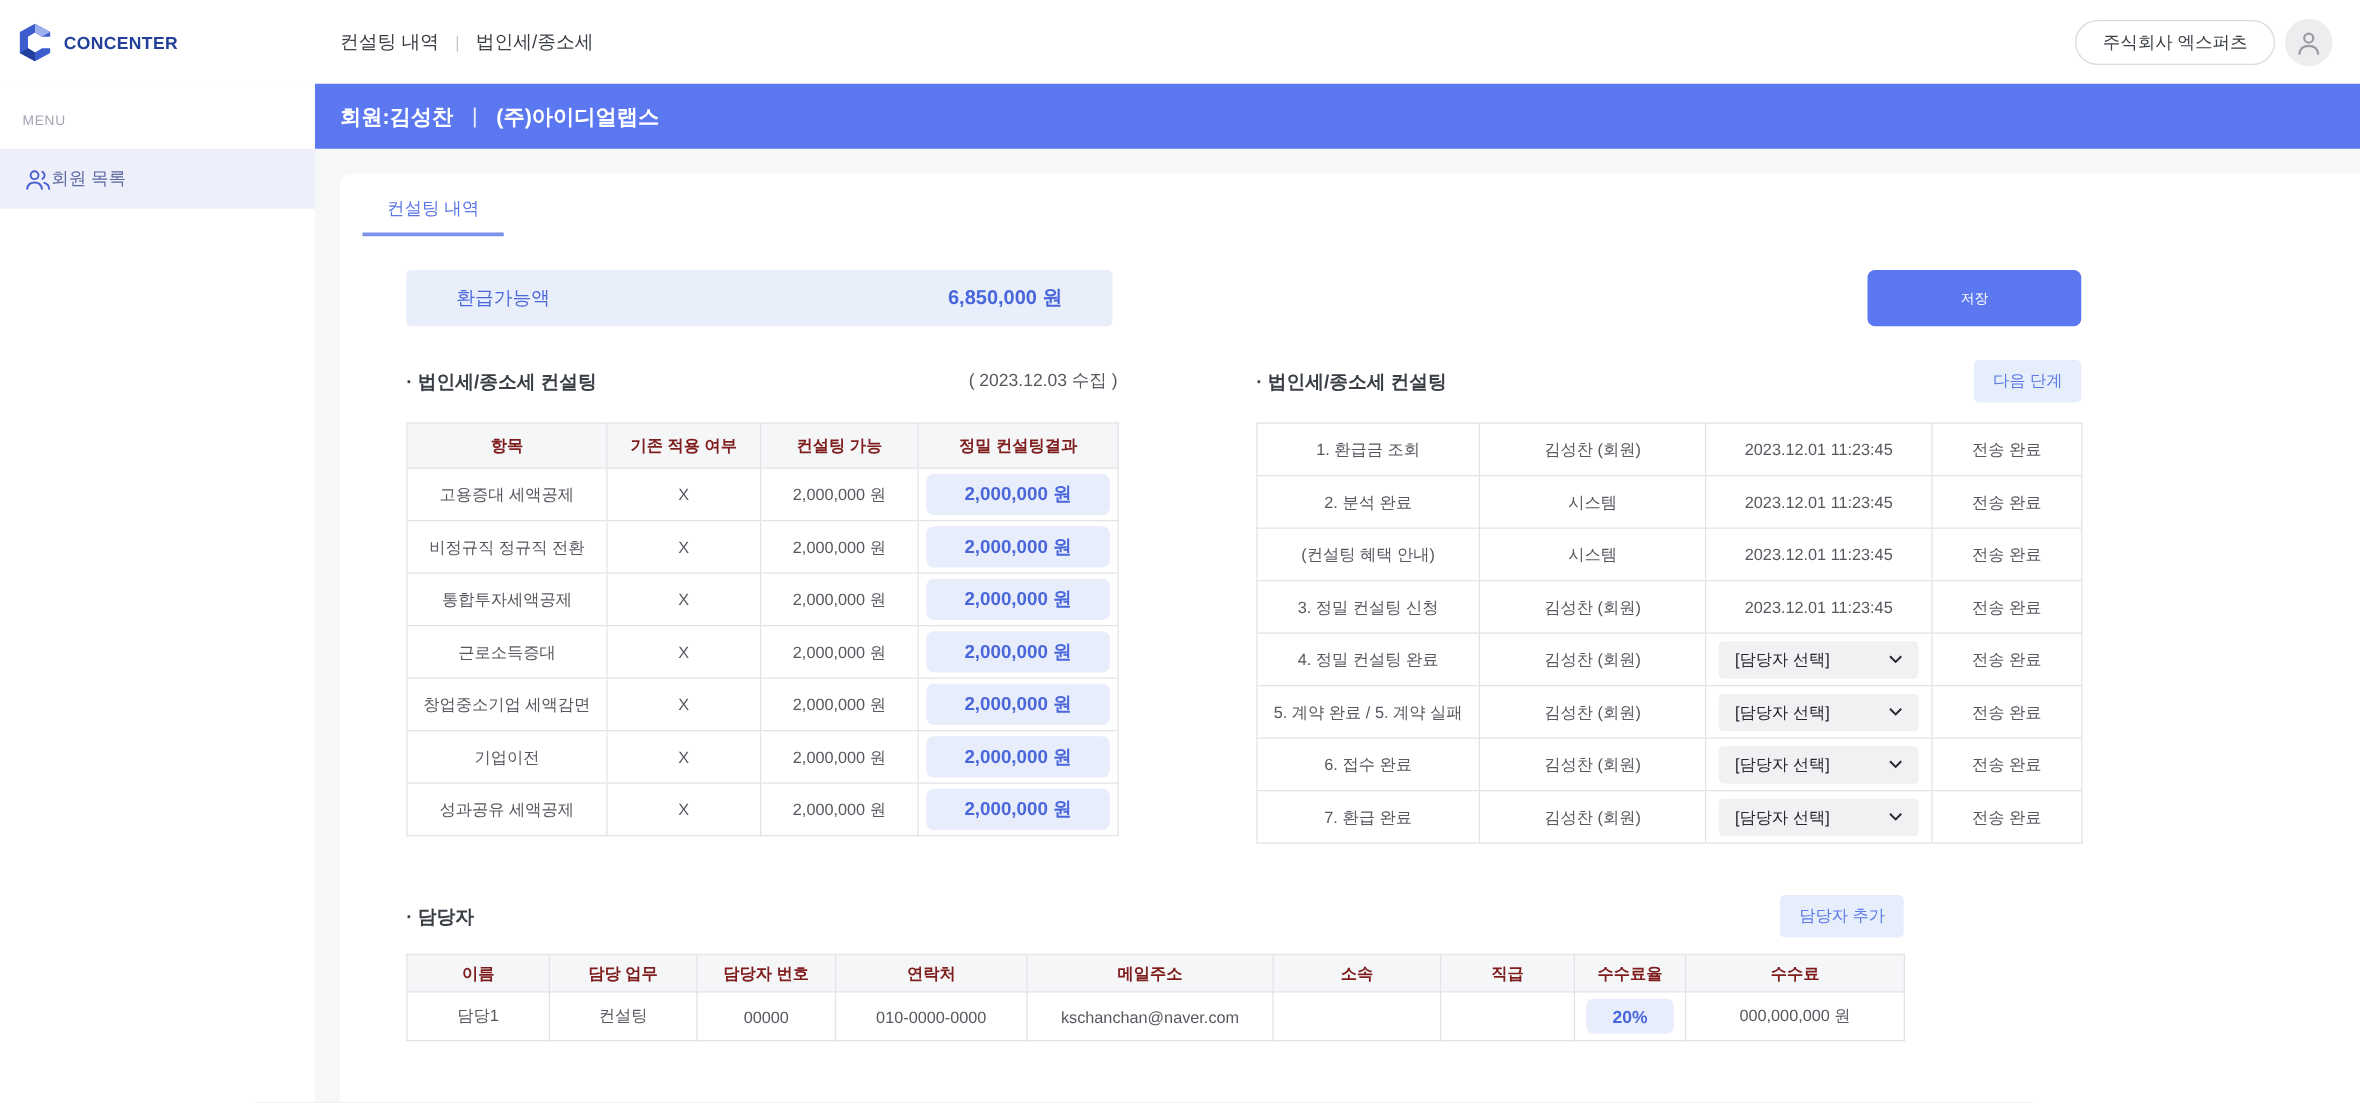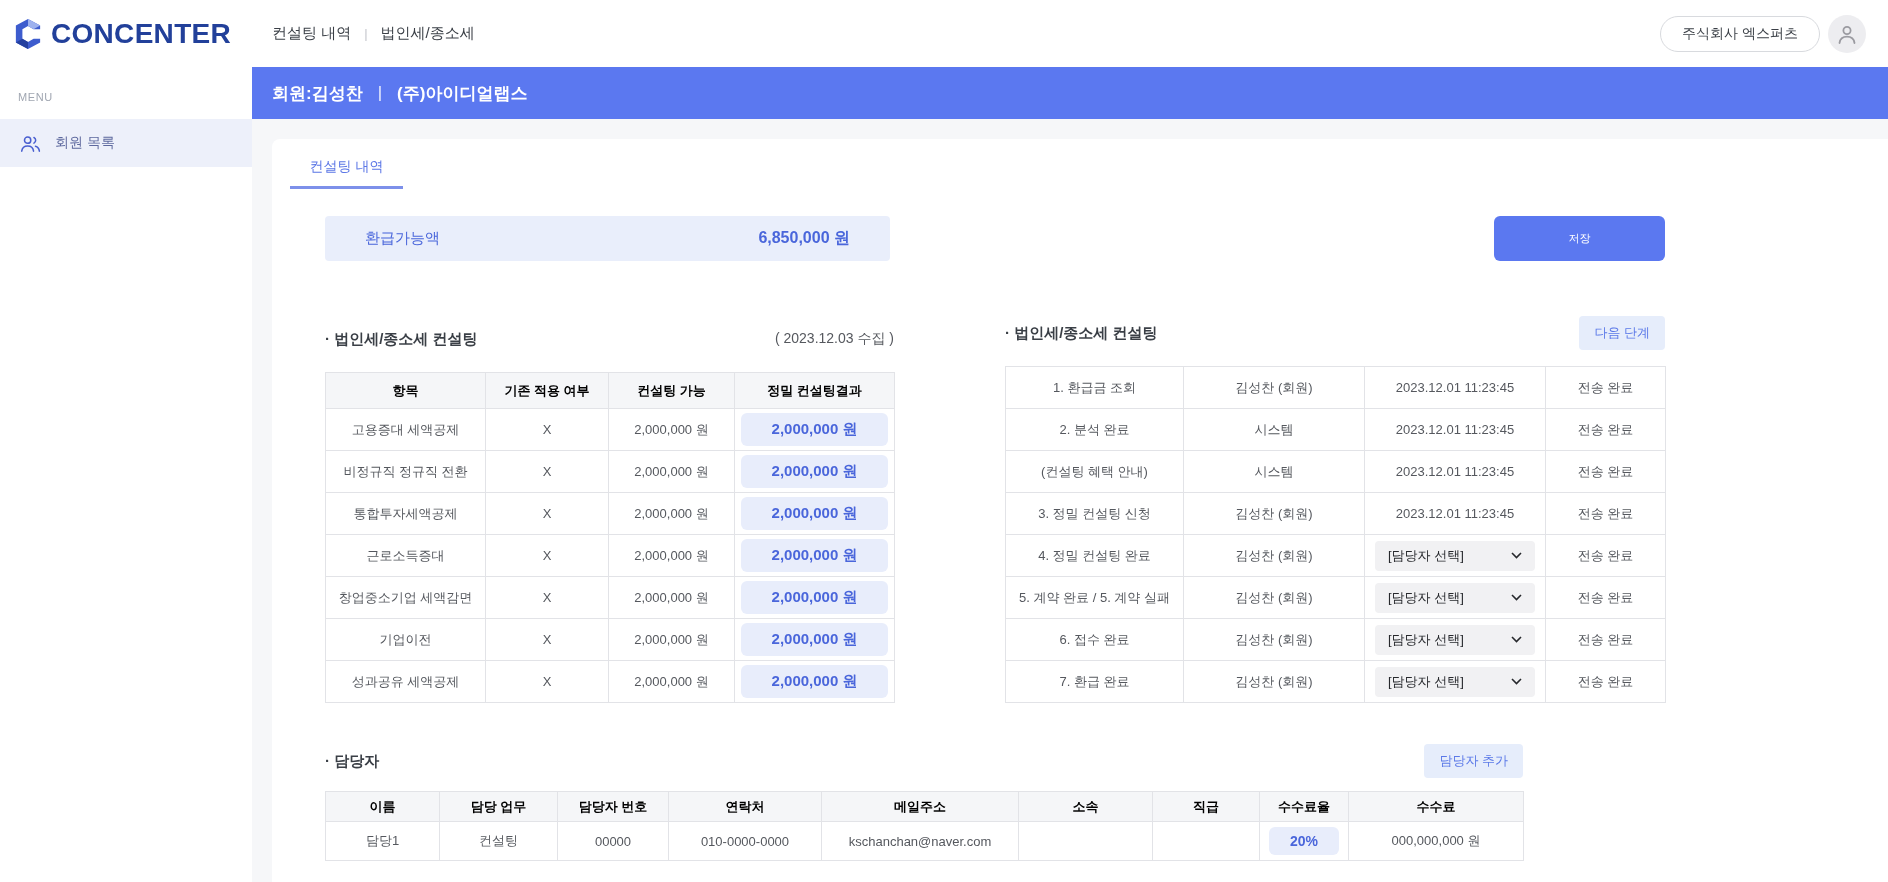--- a/index.html
+++ b/index.html
@@ -1,58 +1,58 @@
 <!DOCTYPE html>
 <html><head>
 <meta charset="utf-8">
 <style>
   html,body{margin:0;padding:0;background:#e9eaee;}
   .page{width:1888px;height:882px;overflow:hidden;background:#F6F7F9;position:relative;
         font-family:"Liberation Sans","DejaVu Sans",sans-serif;-webkit-font-smoothing:antialiased;}
   
   .topbar{height:67px;background:#fff;display:flex;align-items:center;}
   .logo{width:252px;box-sizing:border-box;padding-left:14px;display:flex;align-items:center;gap:9px;flex-shrink:0;}
-  .logo-text{font-size:28px;font-weight:800;color:#22409A;letter-spacing:.3px;}
+  .logo-text{font-size:14px;font-weight:800;color:#22409A;letter-spacing:.3px;}
   .breadcrumb{margin-left:20px;display:flex;align-items:center;gap:13px;font-size:15px;color:#3a3f46;}
   .crumb-sep{color:#c4c7cd;font-size:13px;}
   .topbar-right{margin-left:auto;display:flex;align-items:center;gap:8px;padding-right:22px;}
   .company-pill{border:1px solid #d8dade;border-radius:999px;padding:8px 21px;font-size:14px;color:#3a3f46;background:#fff;cursor:pointer;}
   .avatar{width:38px;height:38px;border-radius:50%;background:#ededf0;display:flex;align-items:center;justify-content:center;cursor:pointer;}
   
   .body{display:flex;height:815px;}
   .sidebar{width:252px;background:#fff;flex-shrink:0;}
   .menu-label{padding:24px 0 16px 18px;font-size:11px;color:#A0A6B1;letter-spacing:.6px;}
-  .sidebar-item{height:48px;display:flex;align-items:center;gap:14px;padding-left:20px;background:#EDF0FA;color:#5D689E;font-size:14px;cursor:pointer;}
+  .sidebar-item{height:48px;display:flex;align-items:center;gap:0;padding-left:20px;background:#EDF0FA;color:#5D689E;font-size:14px;cursor:pointer;}
   .main{flex:1;display:flex;flex-direction:column;min-width:0;background:#F6F7F9;}
   .member-bar{height:52px;background:#5B78F0;display:flex;align-items:center;padding-left:20px;color:#fff;font-size:17px;font-weight:700;gap:15px;flex-shrink:0;}
   .member-sep{font-weight:400;opacity:.9;}
   .content{flex:1;padding:20px 0 0 20px;min-height:0;}
   .card{background:#fff;border-radius:8px 0 0 0;height:100%;box-sizing:border-box;padding:12px 0 0 18px;}
   
   .tab{display:inline-block;min-width:113px;box-sizing:border-box;text-align:center;padding:7px 16px 10px;
        font-size:14px;color:#5C77E6;border-bottom:3px solid #7D90EA;cursor:pointer;}
   .inner{padding-left:35px;width:1340px;}
   
   .refund-row{display:flex;align-items:center;margin-top:27px;}
   .refund-box{width:565px;height:45px;background:#E9EEFB;border-radius:4px;box-sizing:border-box;
               display:flex;align-items:center;justify-content:space-between;padding:0 40px;}
   .refund-label{color:#4A66DB;font-weight:400;font-size:15px;}
   .refund-amount{color:#4A66DB;font-weight:700;font-size:16px;}
   .save-btn{margin-left:auto;width:171px;height:45px;background:#5B78F0;color:#fff;border:none;border-radius:6px;font-size:11px;cursor:pointer;}
   
-  .panels{display:flex;gap:111px;margin-top:55px;align-items:flex-end;}
+  .panels{display:flex;gap:111px;margin-top:27px;align-items:flex-start;}
   .panel-left{width:569px;flex-shrink:0;}
   .panel-right{width:660px;flex-shrink:0;}
   .panel-head{display:flex;align-items:center;justify-content:space-between;height:34px;}
   .section-title{font-size:15px;font-weight:700;color:#3a3f46;}
   .collected{font-size:14px;color:#55585e;}
   .btn-light{background:#E6EDFB;color:#5B79E8;border:none;border-radius:4px;padding:8px 15px;font-size:13px;cursor:pointer;}
   
   table{border-collapse:collapse;font-size:13px;margin-top:16px;table-layout:fixed;}
-  th{background:#F5F6F8;border:1px solid #E2E3E7;font-weight:600;color:#000000;height:33px;font-size:13px;}
+  th{background:#F5F6F8;border:1px solid #E2E3E7;font-weight:600;color:#7f1d1d;height:33px;font-size:13px;}
   td{border:1px solid #E2E3E7;text-align:center;color:#55585e;overflow:hidden;white-space:nowrap;}
   .tbl-left{width:569px;}  .tbl-left td{height:37px;}
   .tbl-right{width:660px;} .tbl-right td{height:39px;}
   .result-pill{background:#E8EDFB;color:#4A66DB;font-weight:700;font-size:15px;border-radius:6px;margin:3px 5px;padding:7px 0;cursor:text;}
   .select{width:160px;height:30px;background:#F1F1F3;border-radius:4px;margin:0 auto;box-sizing:border-box;
           display:flex;align-items:center;justify-content:space-between;padding:0 13px;font-size:13px;color:#26282c;cursor:pointer;}
   
   .manager{margin-top:44px;}
   .manager-head{width:1198px;display:flex;align-items:center;justify-content:space-between;height:28px;}
   .tbl-manager{width:1198px;} .tbl-manager th{height:27px;} .tbl-manager td{height:36px;font-size:13px;}

